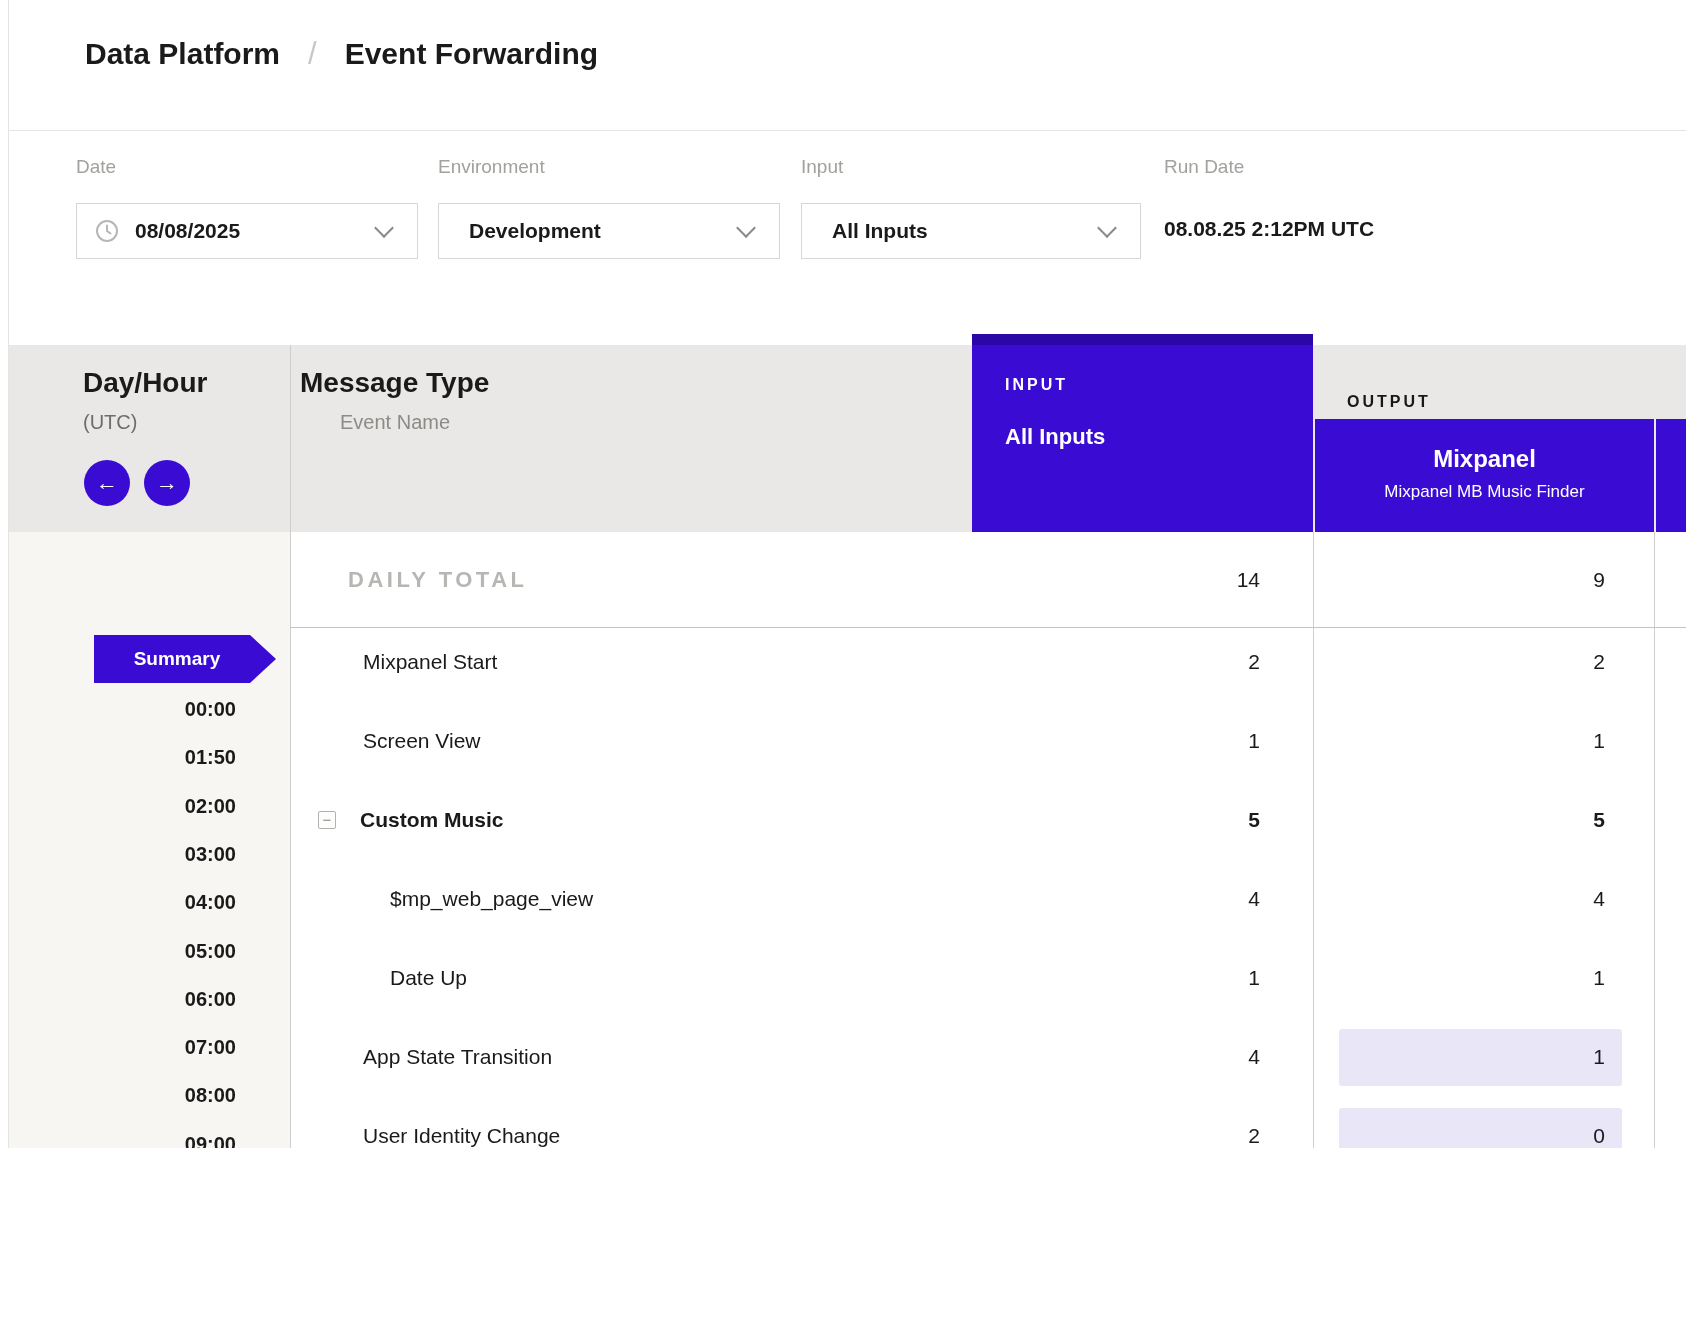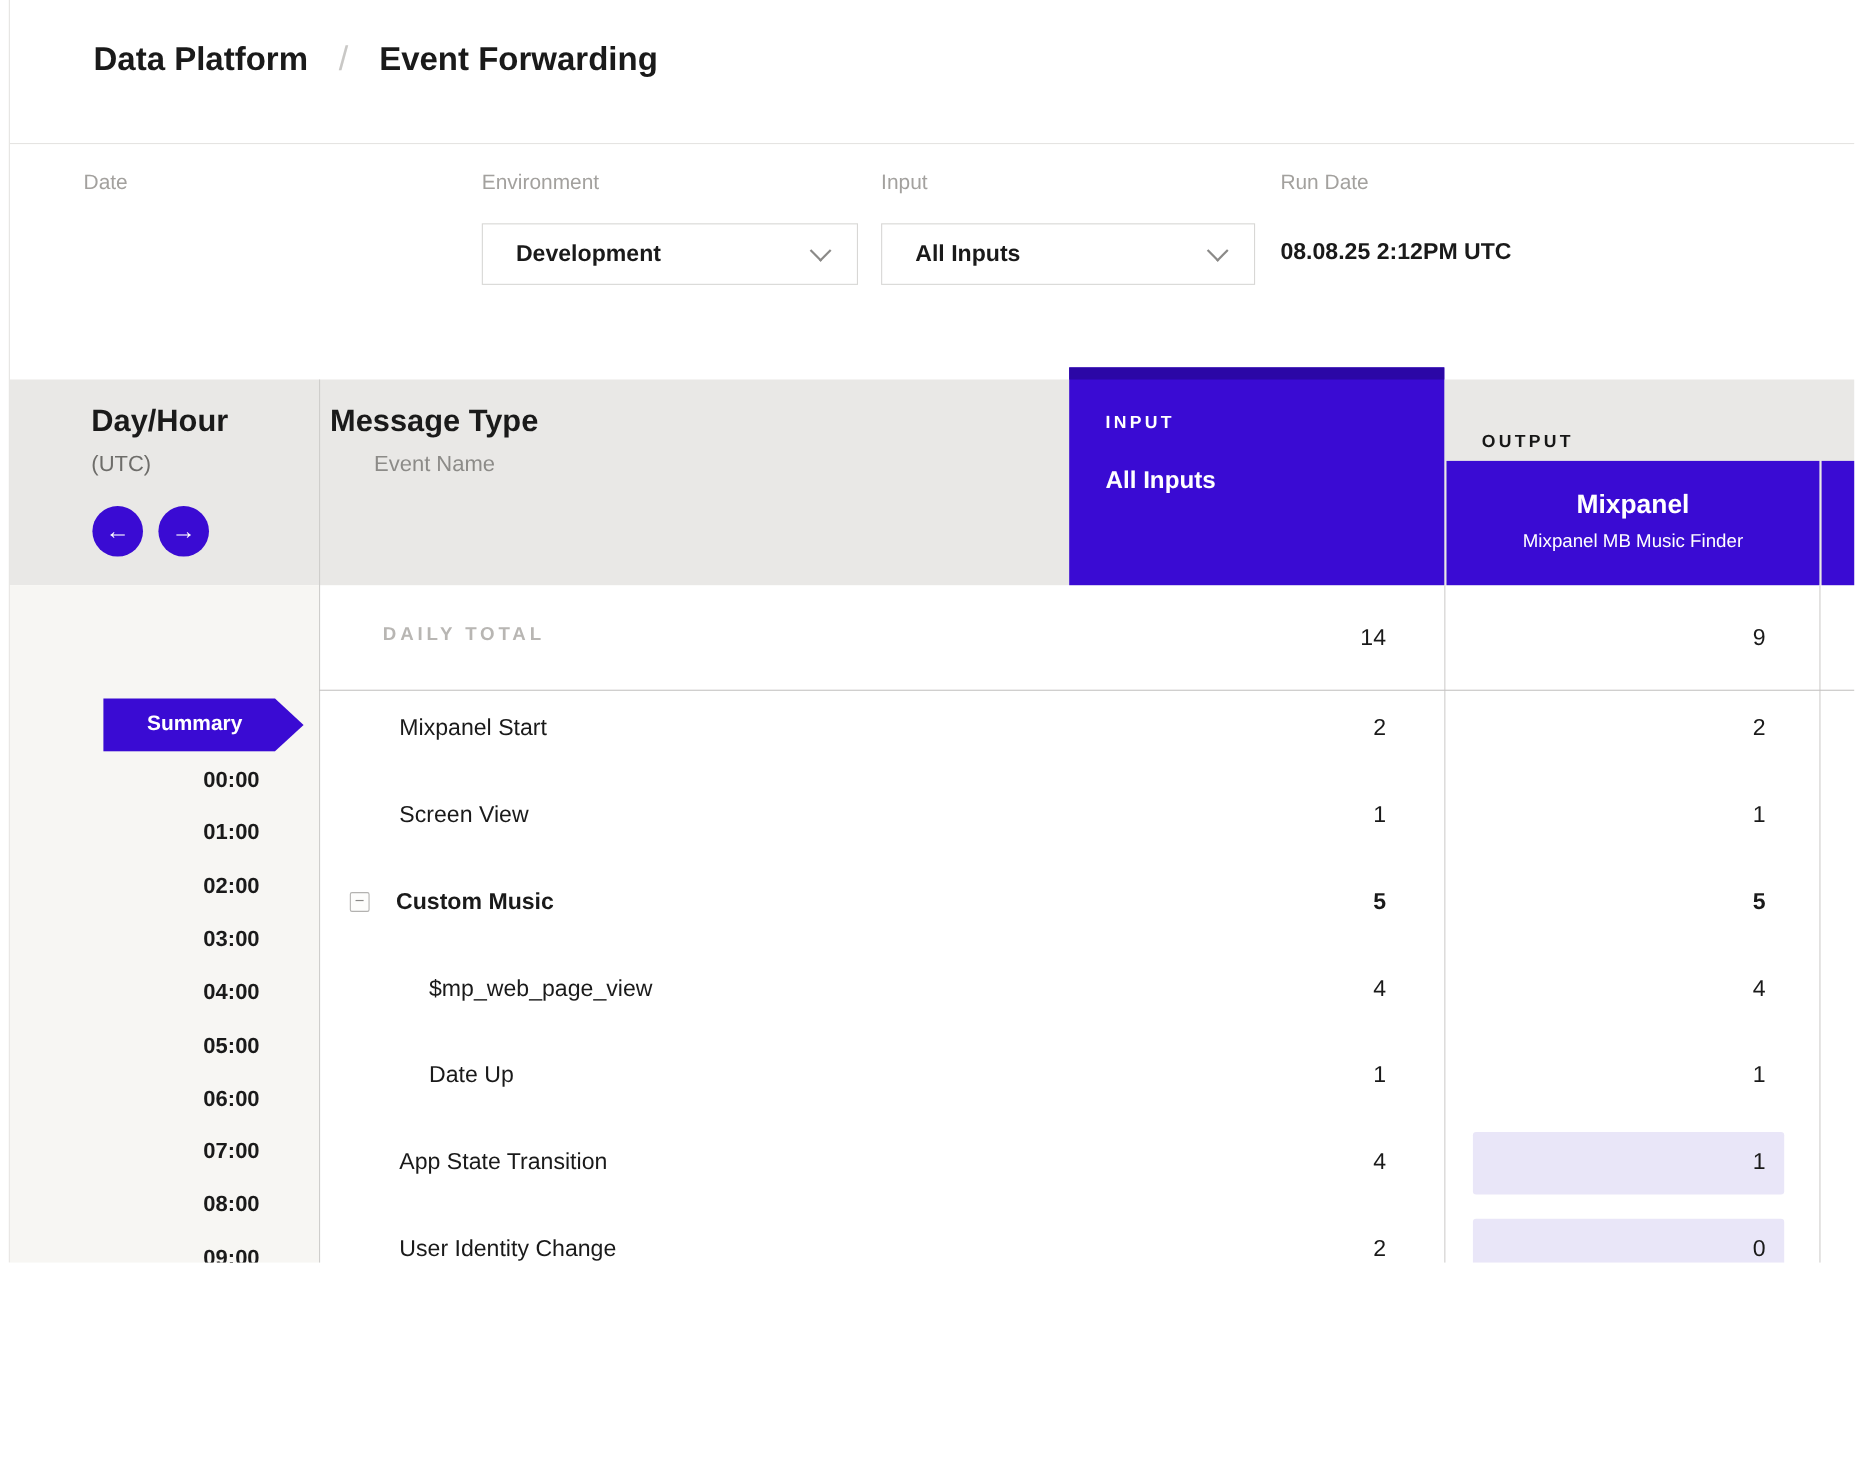--- a/index.html
+++ b/index.html
@@ -35,21 +35,21 @@
   .input-eyebrow{margin:31px 0 0 33px;font-size:16px;font-weight:700;letter-spacing:3px;}
   .input-name{margin:30px 0 0 33px;font-size:22px;font-weight:700;}
   .output-eyebrow{left:1347px;top:393px;font-size:16px;font-weight:700;letter-spacing:3px;color:#171717;}
   .mix-block{left:1315px;top:419px;width:339px;height:113px;background:var(--accent);color:#fff;text-align:center;}
   .mix-title{margin-top:26px;font-size:24px;font-weight:700;}
   .mix-sub{margin-top:9px;font-size:17px;}
   .extra-block{left:1656px;top:419px;width:30px;height:113px;background:var(--accent);}
   
   .body-left{left:9px;top:532px;width:281px;height:798px;background:#f7f6f3;}
   .body-bottom{left:290px;top:1252px;width:1396px;height:78px;background:#faf9f6;}
-  .daily-label{left:348px;top:567px;font-size:17px;font-weight:700;letter-spacing:3.5px;color:#b8b6b3;}
+  .daily-label{left:348px;top:567px;font-size:22px;font-weight:700;letter-spacing:3.5px;color:#b8b6b3;}
   .cell{width:260px;text-align:right;font-size:21px;line-height:28px;height:28px;}
   .cell.in{left:1000px;}
   .cell.out{left:1345px;}
   .cell.bold{font-weight:700;}
   .daily-rule{left:290px;top:627px;width:1396px;height:1px;background:#c5c4c2;}
   .row-label{font-size:21px;line-height:28px;height:28px;white-space:nowrap;}
   .row-label.bold{font-weight:700;}
   .hl-box{left:1339px;width:283px;height:57px;background:var(--hl);border-radius:3px;}
   .ce-toggle{width:18px;height:18px;border:1px solid #b3b2b0;border-radius:2px;background:#fdfdfc;
              color:#8a8987;font-size:15px;line-height:16px;text-align:center;cursor:pointer;box-sizing:border-box;}
@@ -68,20 +68,28 @@
   <div class="abs left-border"></div>
 
   <div class="abs breadcrumb">
     <span>Data Platform</span>
     <span class="crumb-sep">/</span>
     <span>Event Forwarding</span>
   </div>
   <div class="abs header-rule"></div>
 
   <div class="abs filter-label" style="left:76px;">Date</div>
+  <div class="abs filter-box" style="left:76px;width:342px;">
+    <svg class="clock" width="24" height="24" viewBox="0 0 24 24">
+      <circle cx="12" cy="12" r="10" fill="none" stroke="#b7b6b4" stroke-width="2"></circle>
+      <path d="M12 6.5V12l3.5 2.5" fill="none" stroke="#b7b6b4" stroke-width="2" stroke-linecap="round"></path>
+    </svg>
+    <span class="filter-value">08/08/2025</span>
+    <span class="chev"></span>
+  </div>
 
   <div class="abs filter-label" style="left:438px;">Environment</div>
   <div class="abs filter-box" style="left:438px;width:342px;padding-left:30px;">
     <span class="filter-value">Development</span>
     <span class="chev"></span>
   </div>
 
   <div class="abs filter-label" style="left:801px;">Input</div>
   <div class="abs filter-box" style="left:801px;width:340px;padding-left:30px;">
     <span class="filter-value">All Inputs</span>
@@ -150,21 +158,21 @@
       <div class="abs row-label" style="left: 363px; top: 1043px;">App State Transition</div>
       <div class="abs cell in" style="top: 1043px;">4</div>
       <div class="abs cell out" style="top: 1043px;">1</div>
       <div class="abs hl-box" style="top: 1108px;"></div>
       <div class="abs row-label" style="left: 363px; top: 1122px;">User Identity Change</div>
       <div class="abs cell in" style="top: 1122px;">2</div>
       <div class="abs cell out" style="top: 1122px;">0</div>
     </div>
   <div id="hours-root">
       <div class="abs hour" style="top: 695px;">00:00</div>
-      <div class="abs hour" style="top: 743.3px;">01:00</div>
+      <div class="abs hour" style="top: 743.3px;">01:50</div>
       <div class="abs hour" style="top: 791.6px;">02:00</div>
       <div class="abs hour" style="top: 839.9px;">03:00</div>
       <div class="abs hour" style="top: 888.2px;">04:00</div>
       <div class="abs hour" style="top: 936.5px;">05:00</div>
       <div class="abs hour" style="top: 984.8px;">06:00</div>
       <div class="abs hour" style="top: 1033.1px;">07:00</div>
       <div class="abs hour" style="top: 1081.4px;">08:00</div>
       <div class="abs hour" style="top: 1129.7px;">09:00</div>
       <div class="abs hour" style="top: 1178px;">10:00</div>
       <div class="abs hour" style="top: 1226.3px;">11:00</div>

